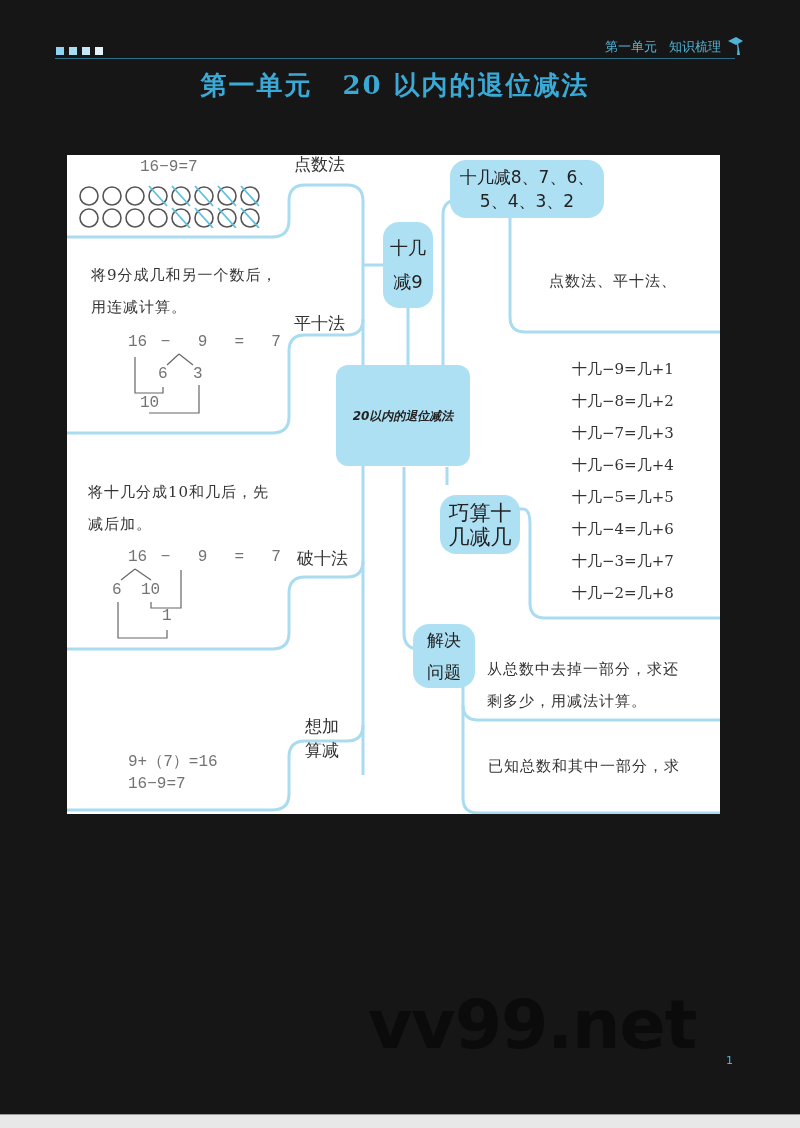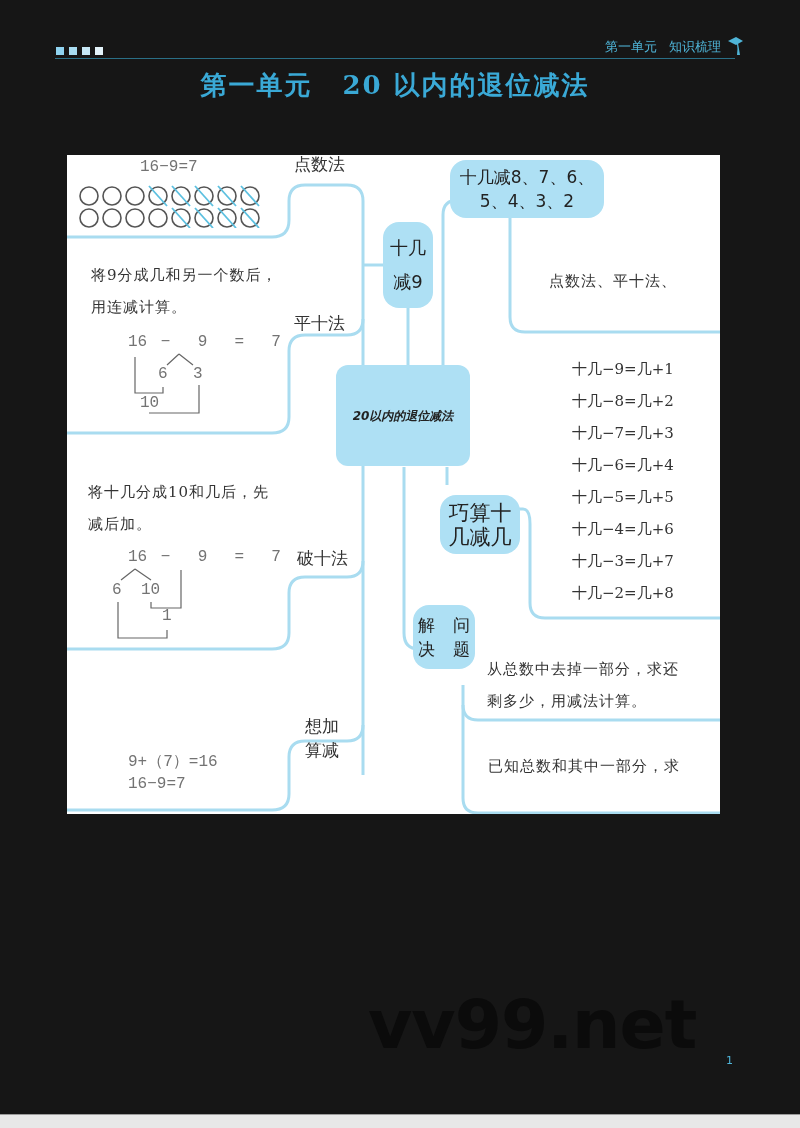--- a/index.html
+++ b/index.html
@@ -188,21 +188,21 @@
     <div>十几−9=几+1</div>
     <div>十几−8=几+2</div>
     <div>十几−7=几+3</div>
     <div>十几−6=几+4</div>
     <div>十几−5=几+5</div>
     <div>十几−4=几+6</div>
     <div>十几−3=几+7</div>
     <div>十几−2=几+8</div>
   </div>
 
-  <div class="node" style="left:346px;top:450px;width:62px;height:64px;flex-direction:row;font-size:17px;gap:8px;">
+  <div class="node" style="left:346px;top:469px;width:62px;height:64px;flex-direction:column;font-size:17px;gap:8px;">
     <div>解决</div>
     <div>问题</div>
   </div>
   <div class="desc" style="left:420px;top:498px;">
     <div>从总数中去掉一部分，求还</div>
     <div>剩多少，用减法计算。</div>
   </div>
   <div class="desc" style="left:421px;top:595px;">
     <div>已知总数和其中一部分，求</div>
   </div>

